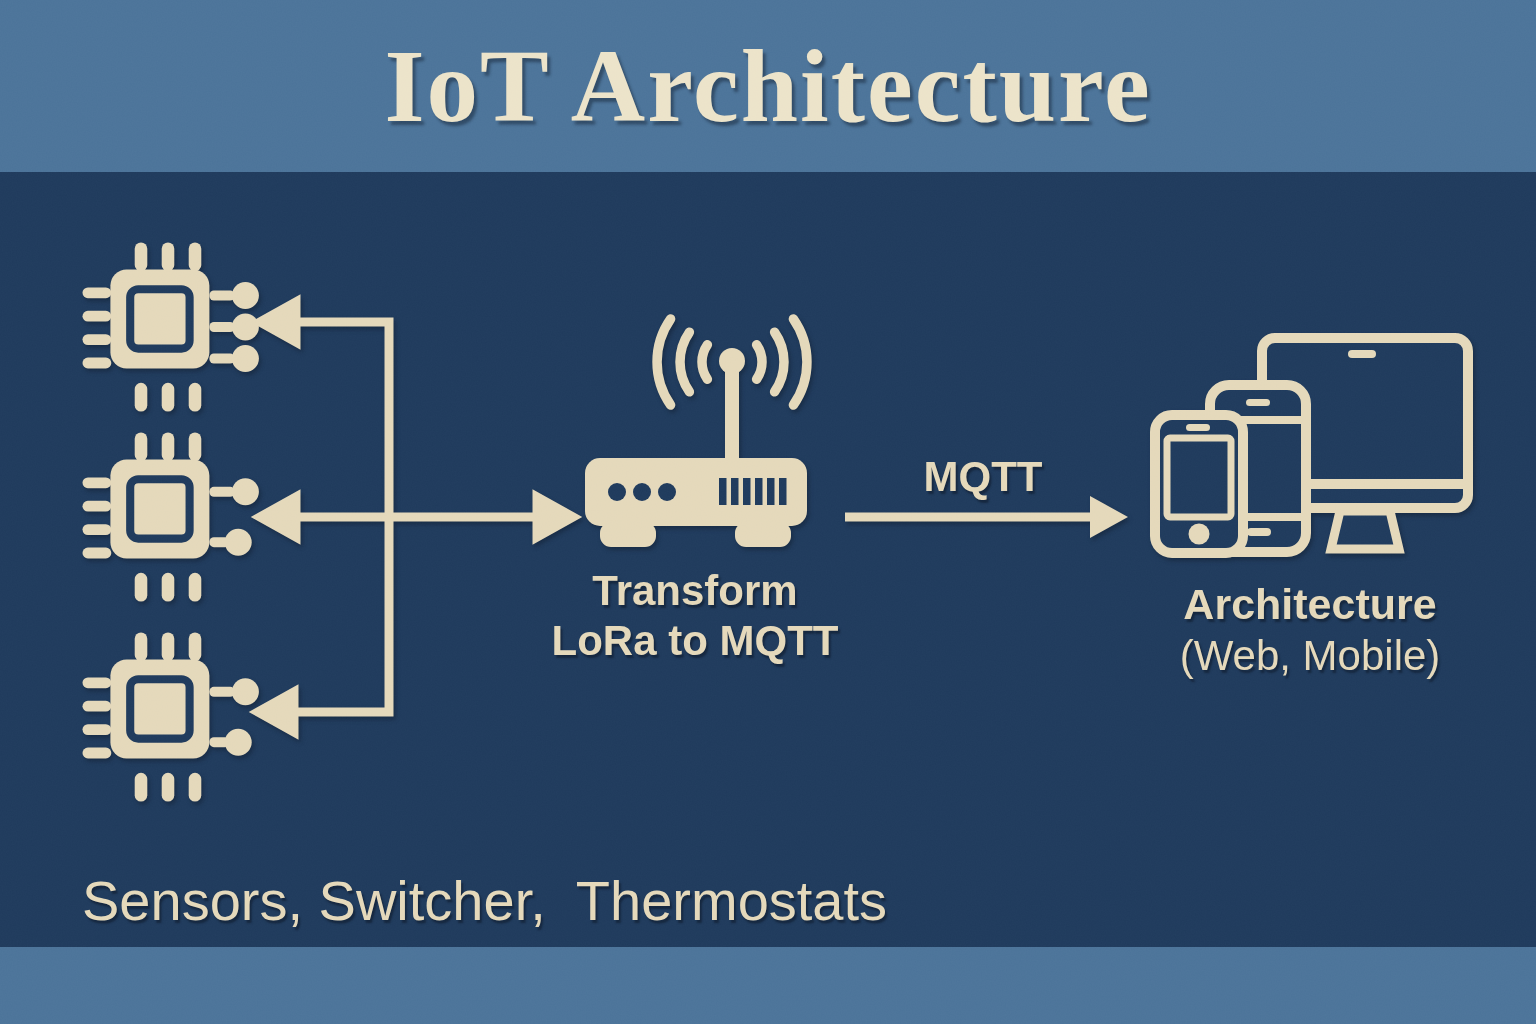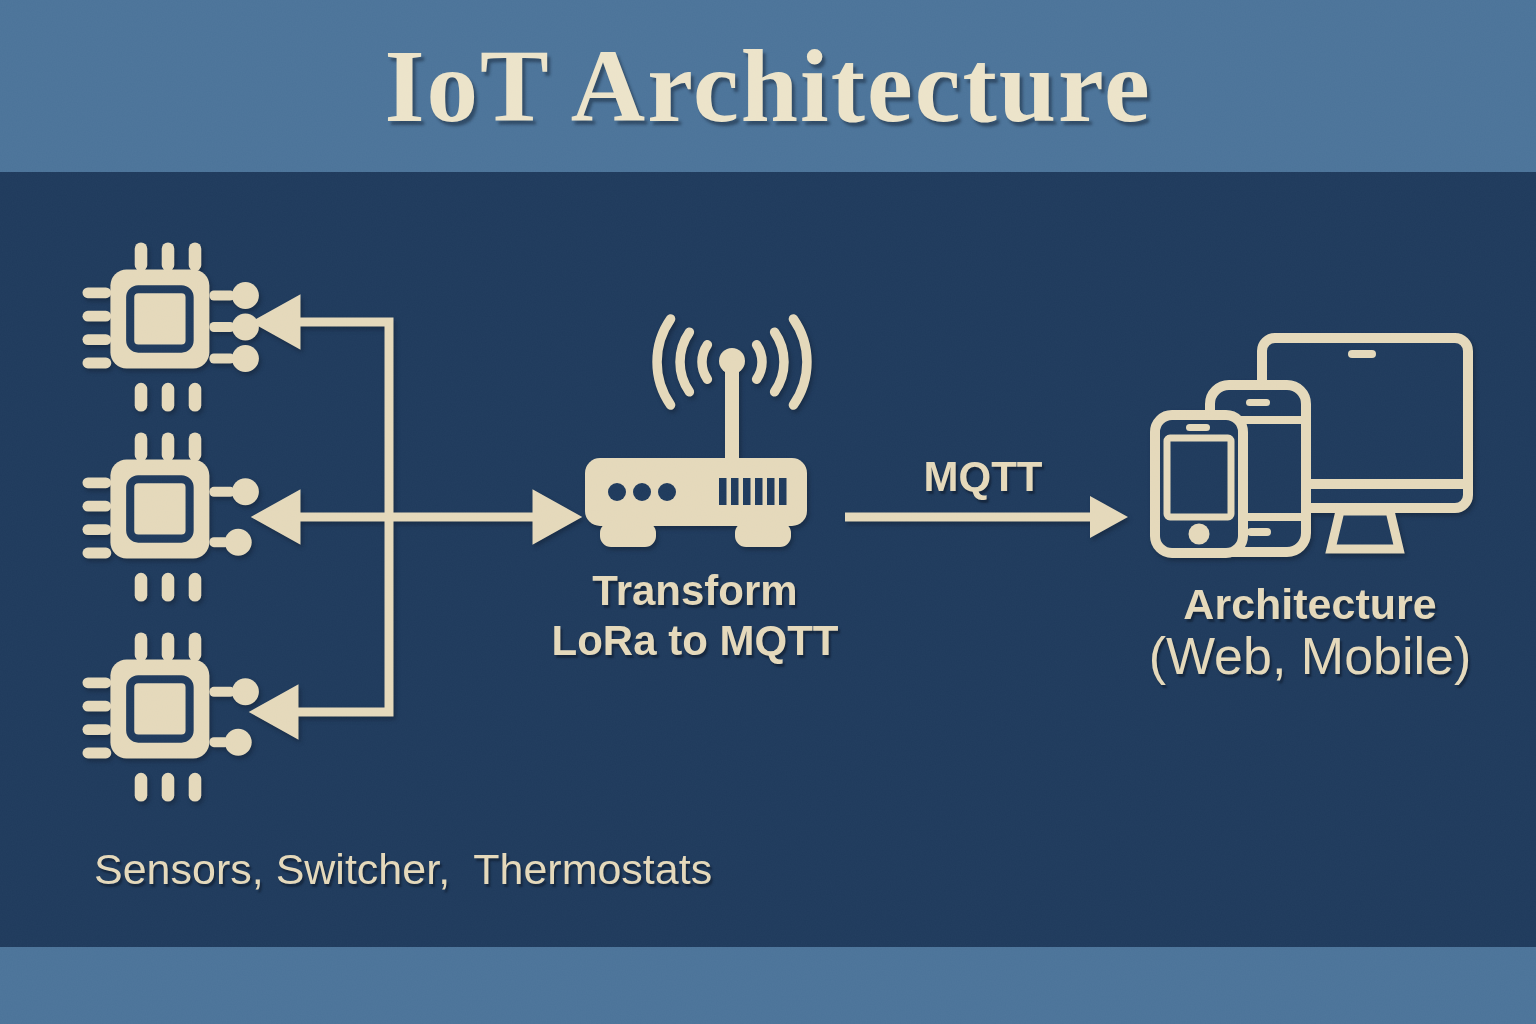--- a/index.html
+++ b/index.html
@@ -53,29 +53,28 @@
   }
   .mqtt-label{
     left:883px;top:452px;width:200px;
     font-size:42px;font-weight:600;
   }
   .app-label{
     left:1110px;top:578px;width:400px;
     font-size:43px;font-weight:600;line-height:52px;
   }
   .app-label .sub{
-    font-size:52px;font-weight:400;
+    font-size:42px;font-weight:400;
   }
   .sensors-caption{
-    position:absolute;left:82px;top:845px;
-    font-size:43px;font-weight:400;
+    position:absolute;left:82px;top:868px;
+    font-size:56px;font-weight:400;
     color:var(--cream);
     text-shadow:2px 3px 2px rgba(10,18,32,.5);
     white-space:pre;
-    margin-left:12px;
   }
   .grain{
     position:absolute;inset:0;width:1536px;height:1024px;
     pointer-events:none;opacity:.16;mix-blend-mode:soft-light;
   }
 </style>
 </head>
 <body>
 
 <div class="page">

